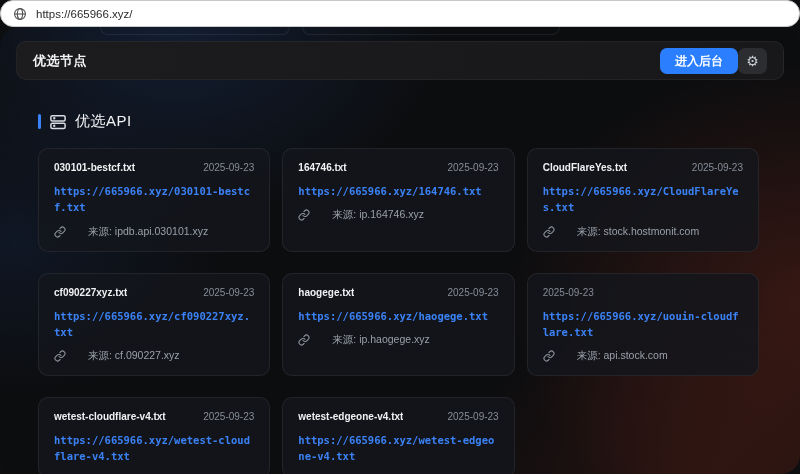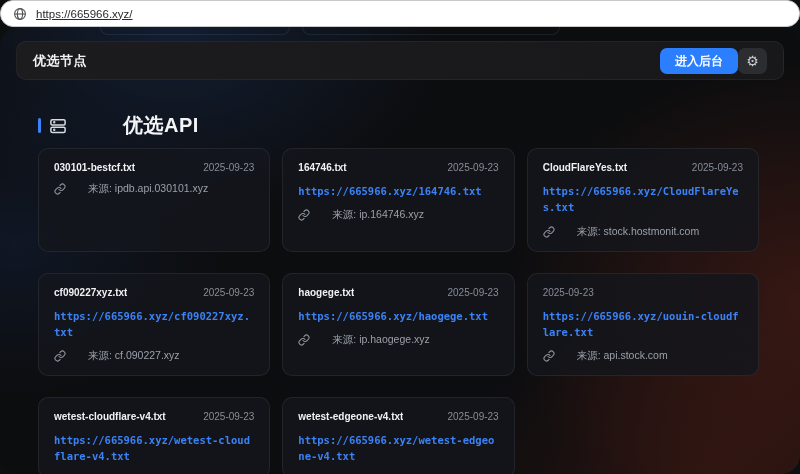--- a/index.html
+++ b/index.html
@@ -20,21 +20,21 @@
     padding: 0 10px;
     z-index: 10;
   }
   .site-icon {
     width: 14px; height: 14px; margin-left: 2px; margin-right: 9px;
     display: inline-flex; flex: 0 0 auto;
   }
   .url-input {
     border: none; outline: none; background: transparent;
     font-family: "Liberation Sans", sans-serif;
-    font-size: 11.5px; color: #2b2b2b; width: 600px; text-decoration: underline;
+    font-size: 11.5px; color: #2b2b2b; width: 600px;
   }
 
   
   .page {
     position: absolute; top: 27px; left: 0; right: 0; bottom: 0;
     background:
       radial-gradient(380px 260px at 22% 2%, rgba(45, 95, 185, 0.20), transparent 70%),
       radial-gradient(300px 220px at 2% 48%, rgba(35, 75, 150, 0.16), transparent 70%),
       radial-gradient(420px 340px at 101% 62%, rgba(155, 48, 28, 0.30), transparent 72%),
       radial-gradient(360px 260px at 88% 104%, rgba(130, 40, 22, 0.26), transparent 72%),
@@ -77,21 +77,21 @@
     color: #c8ccd3; font-size: 14px; line-height: 1;
   }
 
   
   .section-title-row {
     position: absolute; top: 85px; left: 38px;
     display: flex; align-items: center; gap: 8px;
   }
   .accent-bar { width: 3px; height: 15px; background: #3b82f6; border-radius: 2px; }
   .server-icon { width: 18px; height: 18px; color: #d8dce2; display: inline-flex; }
-  .section-title { font-size: 20px; font-weight: bold; color: #f3f4f6; letter-spacing: 0.5px; margin-left: 48px; }
+  .section-title { font-size: 15px; font-weight: normal; color: #f3f4f6; letter-spacing: 0.5px; }
 
   
   .cards-grid {
     position: absolute; top: 121px; left: 38px; width: 721px;
     display: grid; grid-template-columns: repeat(3, 1fr);
     gap: 21px 12px;
   }
   .card {
     background: rgba(19, 22, 28, 0.82);
     border: 1px solid rgba(255, 255, 255, 0.07);
@@ -157,20 +157,21 @@
     </span>
     <span class="section-title">优选API</span>
   </div>
 
   <div class="cards-grid">
   <div class="card">
     <div class="card-head">
       <span class="card-title">030101-bestcf.txt</span>
       <span class="card-date">2025-09-23</span>
     </div>
+    <a class="card-url" href="#">https://665966.xyz/030101-bestcf.txt</a>
     <div class="card-source">
       <span class="link-icon">
         <svg viewBox="0 0 24 24" fill="none" stroke="currentColor" stroke-width="2.2" stroke-linecap="round">
           <path d="M10 13a5 5 0 0 0 7.54.54l3-3a5 5 0 0 0-7.07-7.07l-1.72 1.71"></path>
           <path d="M14 11a5 5 0 0 0-7.54-.54l-3 3a5 5 0 0 0 7.07 7.07l1.71-1.71"></path>
         </svg>
       </span>
       <span class="card-source-text">来源: ipdb.api.030101.xyz</span>
     </div>
   </div>

